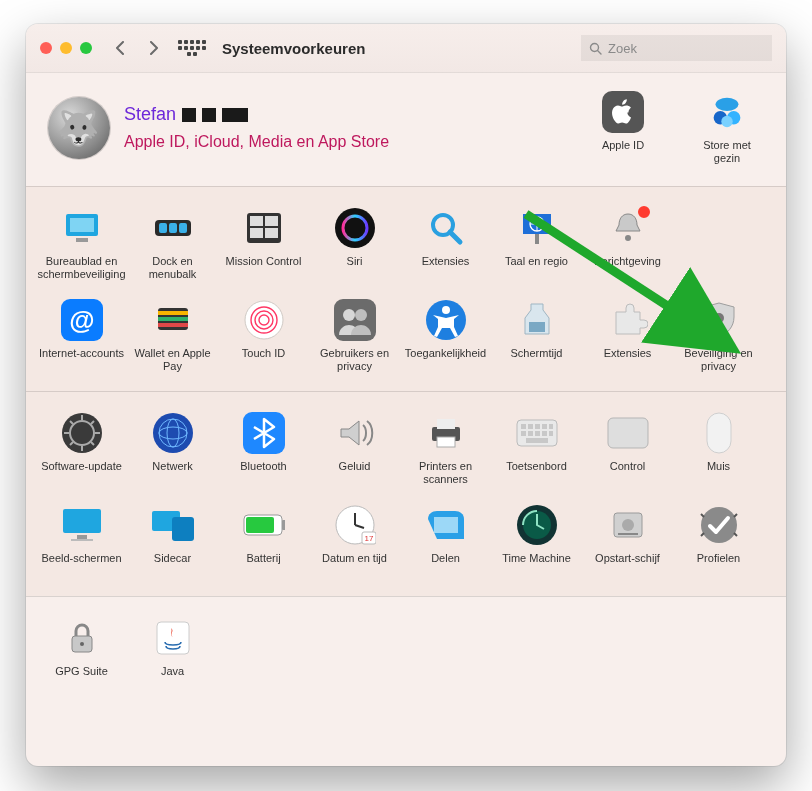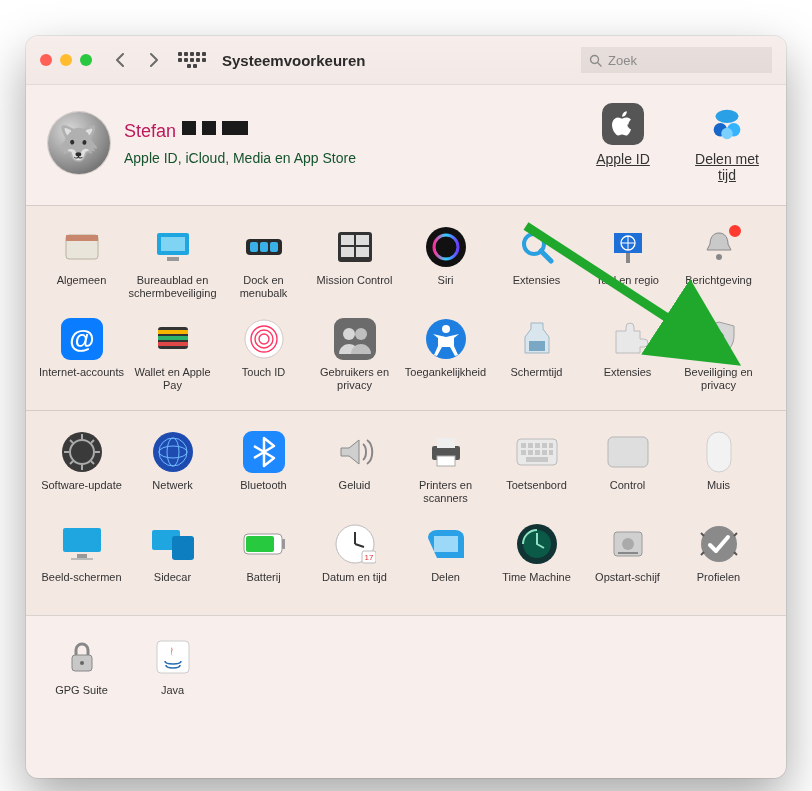--- a/index.html
+++ b/index.html
@@ -1,39 +1,39 @@
 <!DOCTYPE html>
 <html><head>
 <meta charset="utf-8">
 <style>
   html,body{margin:0;padding:0;background:#fff;font-family:-apple-system,Helvetica,Arial,sans-serif;}
   .wrap{width:812px;height:791px;position:relative;}
-  .window{position:absolute;left:26px;top:36px;width:760px;height:742px;background:#f8efec;border-radius:12px;box-shadow:0 20px 50px rgba(0,0,0,.35),0 0 0 1px rgba(0,0,0,.08);overflow:hidden;}
+  .window{position:absolute;left:26px;top:24px;width:760px;height:742px;background:#f8efec;border-radius:12px;box-shadow:0 20px 50px rgba(0,0,0,.35),0 0 0 1px rgba(0,0,0,.08);overflow:hidden;}
   .titlebar{height:48px;display:flex;align-items:center;padding:0 14px;gap:10px;background:linear-gradient(#f7eeeb,#f2e8e5);border-bottom:1px solid rgba(0,0,0,.08);}
   .traffic{display:flex;gap:8px;margin-right:6px;}
   .dot{width:12px;height:12px;border-radius:50%;}
   .dot.r{background:#ff5f57;}
   .dot.y{background:#febc2e;}
   .dot.g{background:#28c840;}
   .navbtn{width:24px;height:24px;display:flex;align-items:center;justify-content:center;color:#6b6b6b;border-radius:5px;}
   .gridbtn{width:28px;height:22px;display:flex;flex-wrap:wrap;gap:2px;align-content:center;justify-content:center;margin:0 2px;}
   .gridbtn span{width:4px;height:4px;background:#444;border-radius:1px;}
   .title{font-weight:600;font-size:15px;color:#2b2b2b;margin-left:4px;}
   .search{margin-left:auto;width:175px;height:26px;background:rgba(0,0,0,.06);border-radius:0;display:flex;align-items:center;padding:0 8px;gap:6px;color:#8a8a8a;font-size:13px;}
   .search svg{flex:none;}
   .userrow{display:flex;align-items:center;padding:18px 22px 22px 22px;background:#f8efec;}
   .avatar{width:62px;height:62px;border-radius:50%;background:radial-gradient(circle at 35% 30%,#d9d9d9,#8d8d8d 60%,#555 100%);box-shadow:0 0 0 1px rgba(0,0,0,.15);display:flex;align-items:center;justify-content:center;font-size:34px;}
   .userinfo{margin-left:14px;}
-  .uname{font-size:18px;font-weight:500;color:#be185d;display:flex;align-items:flex-start;gap:6px;}
+  .uname{font-size:18px;font-weight:500;color:#6d28d9;display:flex;align-items:center;gap:6px;}
   .redact{display:inline-block;width:14px;height:14px;background:#1a1a1a;}
-  .usub{font-size:14px;color:#14532d;margin-top:8px;}
+  .usub{font-size:16px;color:#be185d;margin-top:8px;}
   .ractions{margin-left:auto;display:flex;gap:30px;}
   .raction{display:flex;flex-direction:column;align-items:center;width:74px;cursor:default;}
   .raction .ic{width:42px;height:42px;border-radius:10px;display:flex;align-items:center;justify-content:center;margin-bottom:6px;}
-  .raction .lbl{font-size:14px;color:#333;text-align:center;line-height:1.15;text-decoration:underline;}
+  .raction .lbl{font-size:11px;color:#333;text-align:center;line-height:1.15;}
   .section{border-top:1px solid rgba(0,0,0,.12);background:#f4e8e3;padding:14px 10px 6px 10px;}
   .section.light{background:#f8efec;}
   .row{display:flex;}
   .cell{width:91px;display:flex;flex-direction:column;align-items:center;padding:6px 0 12px 0;cursor:default;}
   .cell .ic{width:42px;height:42px;border-radius:9px;display:flex;align-items:center;justify-content:center;margin-bottom:6px;position:relative;}
   .cell .lbl{font-size:11px;color:#333;text-align:center;line-height:1.15;min-height:26px;}
   .arrow{position:absolute;pointer-events:none;}
   .badge-dot{position:absolute;top:-3px;right:-3px;width:12px;height:12px;background:#ff3b30;border-radius:50%;border:2px solid #f4e8e3;}
 </style>
 </head>
@@ -103,37 +103,28 @@
     </div>
     <div class="raction">
       <div class="ic">
         <svg width="44" height="44" viewBox="0 0 44 44">
                 <ellipse cx="22" cy="14" rx="12" ry="7" fill="#2aa0e7"></ellipse>
                 <circle cx="15" cy="28" r="7" fill="#1766c9"></circle>
                 <circle cx="29" cy="28" r="7" fill="#34b3ff"></circle>
                 <circle cx="22" cy="32" r="6" fill="#7ad1ff"></circle>
               </svg>
       </div>
-      <div class="lbl">Delen met tijd</div>
+      <div class="lbl">Store met gezin</div>
     </div>
   </div>
 </div>
 
 <div id="sections-host">
         <div class="section">
           <div class="row">
-            <div class="cell">
-              <div class="ic ">
-                <svg width="40" height="40">
-                  <rect x="4" y="8" width="32" height="24" rx="3" fill="#e9e5db" stroke="#b8b29e"></rect>
-                  <rect x="4" y="8" width="32" height="6" fill="#c8876c"></rect>
-                </svg>
-              </div>
-              <div class="lbl">Algemeen</div>
-            </div>
             <div class="cell">
               <div class="ic ">
                 <svg width="40" height="40">
                   <rect x="4" y="6" width="32" height="22" rx="2" fill="#1fa6e0"></rect>
                   <rect x="8" y="10" width="24" height="14" fill="#7fd4f3"></rect>
                   <rect x="14" y="30" width="12" height="4" fill="#999"></rect>
                 </svg>
               </div>
               <div class="lbl">Bureaublad en schermbeveiliging</div>
             </div>

